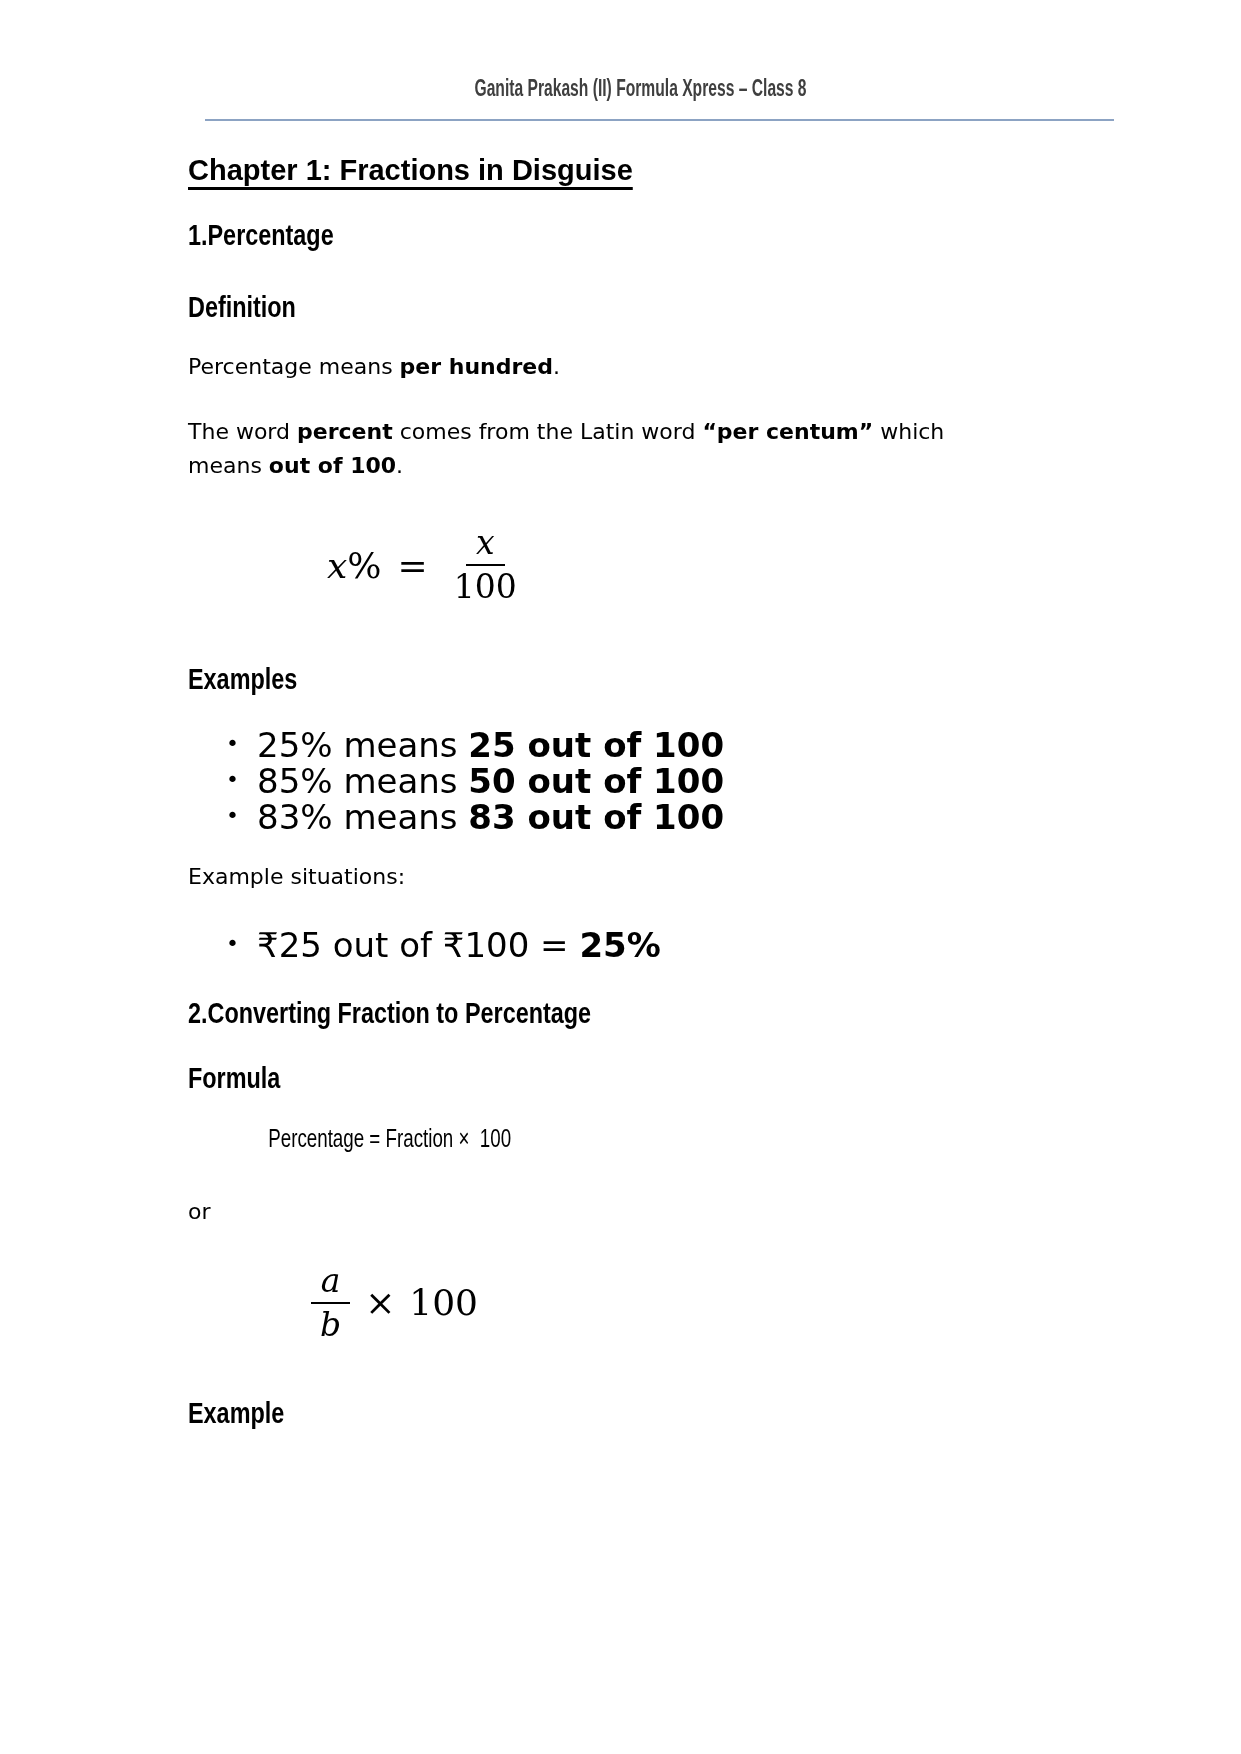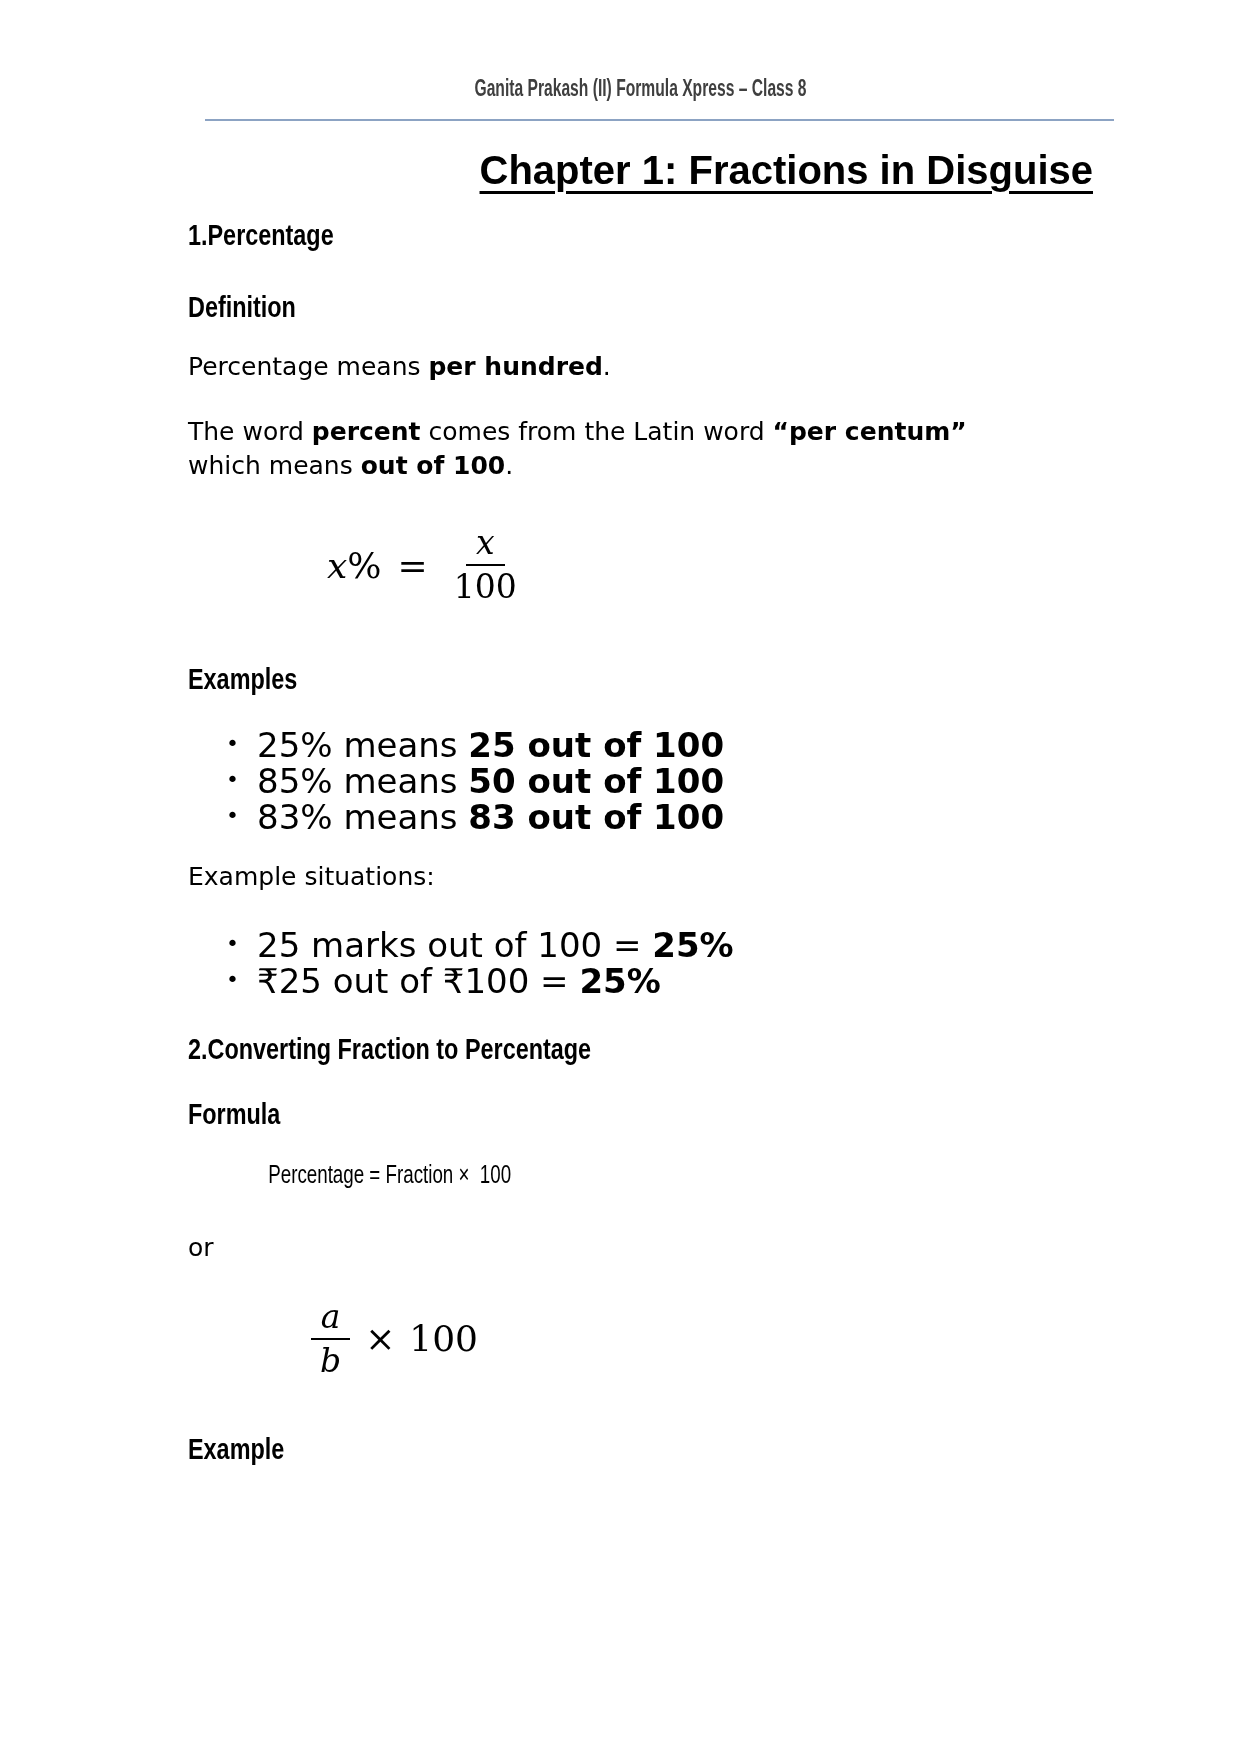--- a/index.html
+++ b/index.html
@@ -27,37 +27,37 @@
   }
   .header-rule {
     height:0;
     border-top:2px solid var(--color-rule, #8ca3c3);
     margin:16px 147px 0 185px;
   }
   .content { padding:0 168px; }
 
   .chapter-title {
     margin-top:27px;
-    text-align:right;
+    text-align:left;
     font-family:"Liberation Sans", sans-serif;
     font-weight:700;
-    font-size:40px; line-height:44px;
+    font-size:29px; line-height:44px;
     text-decoration:underline;
     text-decoration-thickness:3px;
     text-underline-offset:7px;
   }
   .h {
     font-family:"Liberation Sans", sans-serif;
     font-weight:700;
     font-size:30px; line-height:34px;
     transform:scaleX(0.78);
     transform-origin:left center;
     white-space:nowrap;
   }
-  .p { font-size:25px; line-height:34px; }
+  .p { font-size:22px; line-height:34px; }
   .p b { font-weight:700; }
 
   .bullets { margin-top:31px; list-style:none; padding-left:69px; }
   .bullets li {
     position:relative;
     font-size:34px; line-height:36px;
     white-space:nowrap;
   }
   .bullets li::before {
     content:"\2022";
@@ -132,21 +132,20 @@
 
     <ul class="bullets">
       <li><span>25% means </span><b>25 out of 100</b></li>
       <li><span>85% means </span><b>50 out of 100</b></li>
       <li><span>83% means </span><b>83 out of 100</b></li>
     </ul>
 
     <p class="p mt25">Example situations:</p>
 
     <ul class="bullets mt33">
-      <li><span>25 marks out of 100 = </span><b>25%</b></li>
       <li><span>₹25 out of ₹100 = </span><b>25%</b></li>
     </ul>
 
 
     <div class="h mt33">2.Converting Fraction to Percentage</div>
 
     <div class="h mt31">Formula</div>
 
     <div class="formula-line">Percentage = Fraction ×&nbsp; 100</div>
 

